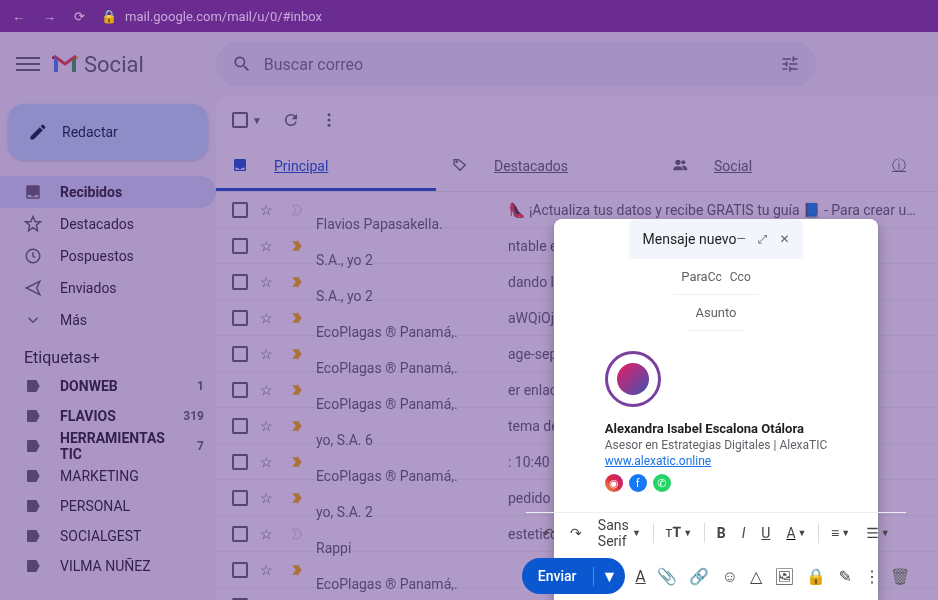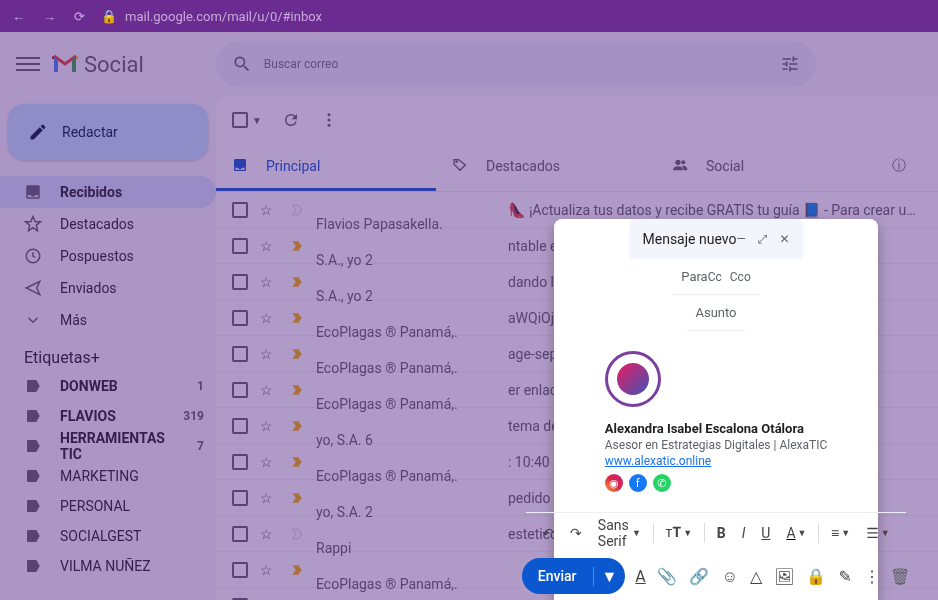--- a/index.html
+++ b/index.html
@@ -17,21 +17,21 @@
 .app { position: relative; height: 568px; background: #f6f8fc; }
 
 
 .header { height: 64px; display: flex; align-items: center; padding: 0 16px; gap: 12px; }
 .hamburger { width: 24px; height: 24px; display: flex; flex-direction: column; justify-content: center; gap: 4px; cursor: pointer; }
 .hamburger span { height: 2px; background: #5f6368; }
 .logo { display: flex; align-items: center; gap: 6px; }
 .logo-m { font-size: 22px; font-weight: 500; }
 .logo-text { font-size: 22px; color: #5f6368; }
 .search-bar { margin-left: 60px; flex: 1; max-width: 600px; height: 46px; background: #eaf1fb; border-radius: 24px; display: flex; align-items: center; padding: 0 16px; gap: 12px; color: #5f6368; }
-.search-bar input { flex: 1; border: none; background: transparent; font-size: 12px; outline: none; color: #7f1d1d; }
+.search-bar input { flex: 1; border: none; background: transparent; font-size: 16px; outline: none; color: #7f1d1d; }
 .tune-icon { margin-left: auto; cursor: pointer; }
 
 
 .sidebar { position: absolute; left: 0; top: 64px; width: 216px; padding: 8px 0; }
 .compose-btn { margin: 0 8px 16px 8px; height: 56px; background: #c2e7ff; border-radius: 16px; display: flex; align-items: center; padding: 0 20px; gap: 14px; font-size: 14px; color: #001d35; cursor: pointer; box-shadow: 0 1px 3px rgba(0,0,0,0.2); }
 .nav-item { height: 32px; display: flex; align-items: center; padding: 0 12px 0 24px; gap: 18px; font-size: 14px; color: #202124; border-radius: 0 16px 16px 0; cursor: pointer; }
 .nav-item.active { background: #d3e3fd; font-weight: 700; }
 .nav-item .count { margin-left: auto; font-size: 12px; color: #5f6368; }
 .nav-item.bold { font-weight: 700; }
 .nav-item.bold .count { font-weight: 700; color: #202124; }
@@ -41,21 +41,21 @@
 .label-item .label-count { margin-left: auto; font-size: 12px; color: #5f6368; }
 .label-item.bold { font-weight: 700; }
 
 
 .main { position: absolute; left: 216px; right: 0; top: 64px; bottom: 0; background: #fff; border-radius: 16px 0 0 0; overflow: hidden; }
 .toolbar { height: 48px; display: flex; align-items: center; padding: 0 16px; gap: 20px; color: #5f6368; }
 .toolbar .checkbox-group { display: flex; align-items: center; gap: 4px; }
 .checkbox { width: 16px; height: 16px; border: 2px solid #5f6368; border-radius: 2px; }
 
 .tabs { height: 48px; display: flex; border-bottom: 1px solid #e8eaed; }
-.tab { flex: 0 0 220px; display: flex; align-items: center; padding: 0 16px; gap: 16px; font-size: 14px; color: #5f6368; cursor: pointer; border-bottom: 3px solid transparent; }
+.tab { flex: 0 0 220px; display: flex; align-items: center; padding: 0 16px; gap: 24px; font-size: 14px; color: #5f6368; cursor: pointer; border-bottom: 3px solid transparent; text-decoration: underline; }
 .tab.active { color: #0b57d0; border-bottom-color: #0b57d0; }
 .tab-icon { width: 18px; height: 18px; }
 
 .mail-list { overflow-y: auto; }
 .mail-row { height: 36px; display: flex; align-items: center; padding: 0 16px; gap: 12px; font-size: 14px; border-bottom: 1px solid #f1f3f4; cursor: pointer; }
 .mail-star { color: #5f6368; width: 18px; cursor: pointer; }
 .mail-important { width: 14px; height: 14px; }
 .mail-sender { width: 180px; color: #5f6368; overflow: hidden; text-overflow: ellipsis; white-space: nowrap; margin-top: 28px; }
 .mail-sender .thread-count { color: #5f6368; font-weight: 400; }
 .mail-subject { flex: 1; color: #5f6368; overflow: hidden; text-overflow: ellipsis; white-space: nowrap; }

